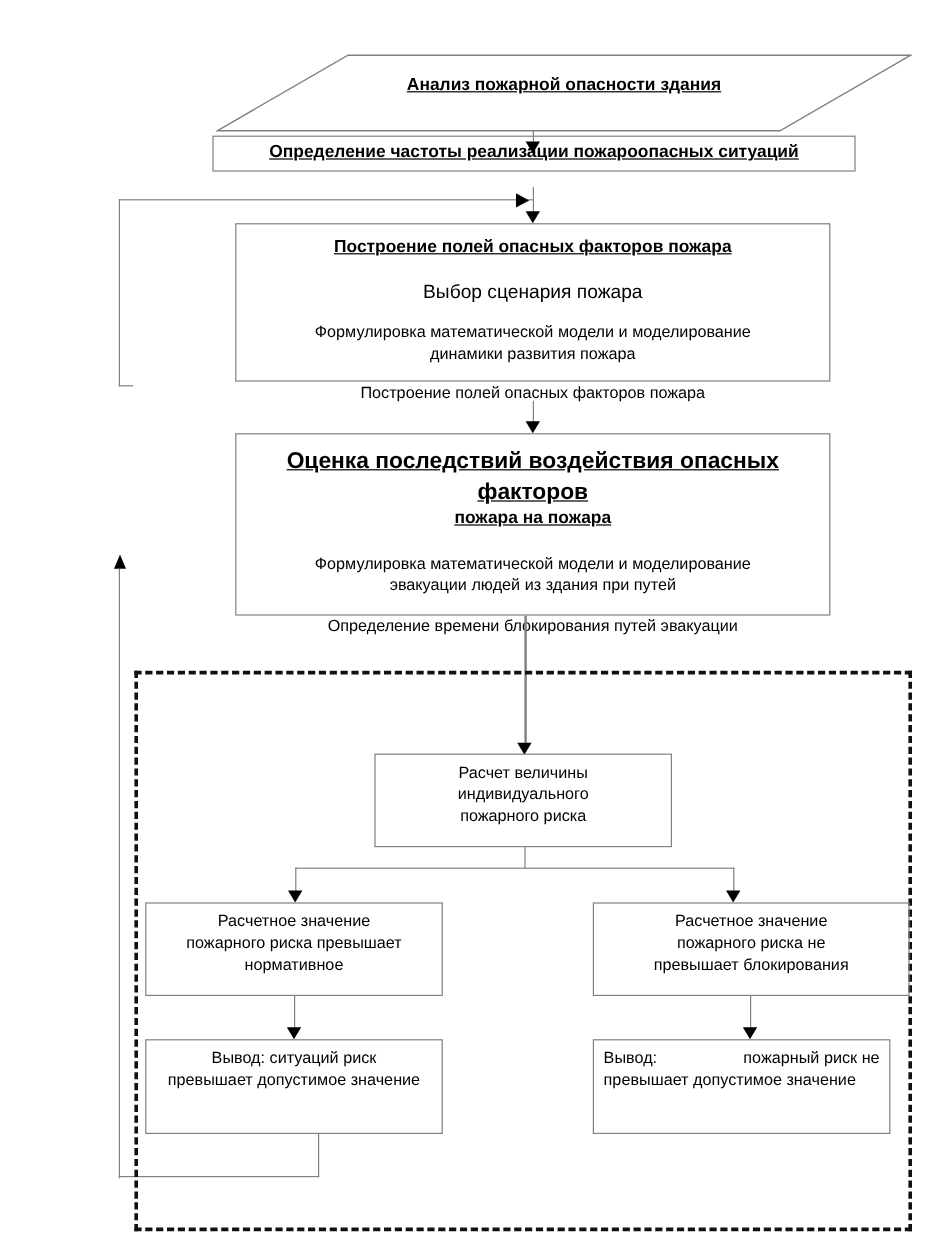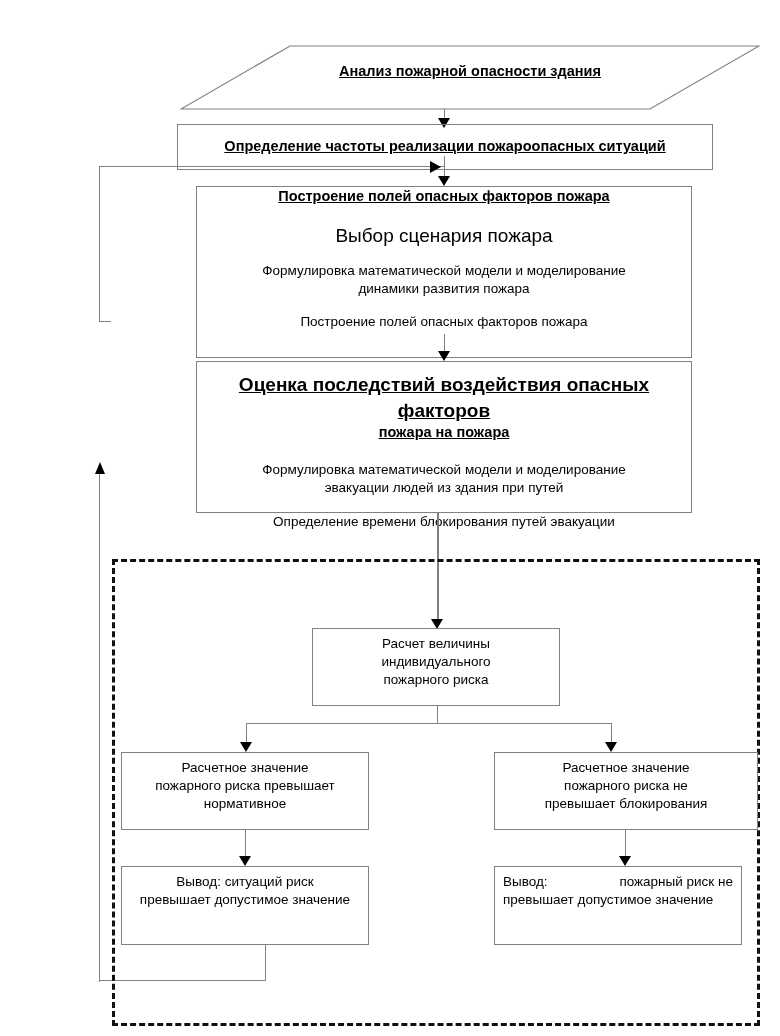--- a/index.html
+++ b/index.html
@@ -103,35 +103,35 @@
   <div id="parallelogram">
     <svg width="580" height="65" viewBox="0 0 580 65">
       <polygon points="110,1 579,1 470,64 1,64" fill="none" stroke="#808080" stroke-width="1.2"></polygon>
     </svg>
     <div class="pg-label">Анализ пожарной опасности здания</div>
   </div>
 
   <div class="seg" style="left:444px; top:109px; width:1.4px; height:14px;"></div>
   <div class="arrow-down" style="left:438px; top:118px;"></div>
 
-  <div class="node" style="left:177px; top:124px; width:536px; height:46px; justify-content:center;">
+  <div class="node" style="left:177px; top:113px; width:536px; height:30px; justify-content:center;">
     <div class="ttl" style="font-size:14.5px;">Определение частоты реализации пожароопасных ситуаций</div>
   </div>
 
   <div class="seg" style="left:444px; top:156px; width:1.4px; height:28px;"></div>
   <div class="arrow-down" style="left:438px; top:176px;"></div>
 
   <div class="seg" style="left:99px; top:166px; width:345px; height:1.4px;"></div>
   <div class="arrow-right" style="left:430px; top:161px;"></div>
   <div class="seg" style="left:99px; top:166px; width:1.4px; height:156px;"></div>
   <div class="seg" style="left:99px; top:321px; width:12px; height:1.4px;"></div>
 
-  <div class="node" style="left:196px; top:186px; width:496px; height:172px; justify-content:flex-start; ">
+  <div class="node" style="left:196px; top:186px; width:496px; height:132px; justify-content:flex-start; padding-top:10px;">
     <div class="ttl" style="font-size:14.5px; margin-bottom:16px;">Построение полей опасных факторов пожара</div>
-    <div class="ln" style="font-size:19px; margin-bottom:14px;">Выбор сценария пожара</div>
+    <div class="ln" style="font-size:16px; margin-bottom:14px;">Выбор сценария пожара</div>
     <div class="ln" style="font-size:13.5px;">Формулировка математической модели и моделирование</div>
     <div class="ln" style="font-size:13.5px; margin-bottom:14px;">динамики развития пожара</div>
     <div class="ln" style="font-size:13.5px;">Построение полей опасных факторов пожара</div>
   </div>
 
   <div class="seg" style="left:444px; top:334px; width:1.4px; height:24px;"></div>
   <div class="arrow-down" style="left:438px; top:351px;"></div>
 
   <div class="node" style="left:196px; top:361px; width:496px; height:152px; justify-content:flex-start; padding-top:10px;">
     <div class="ttl" style="font-size:19px;">Оценка последствий воздействия опасных факторов</div>

